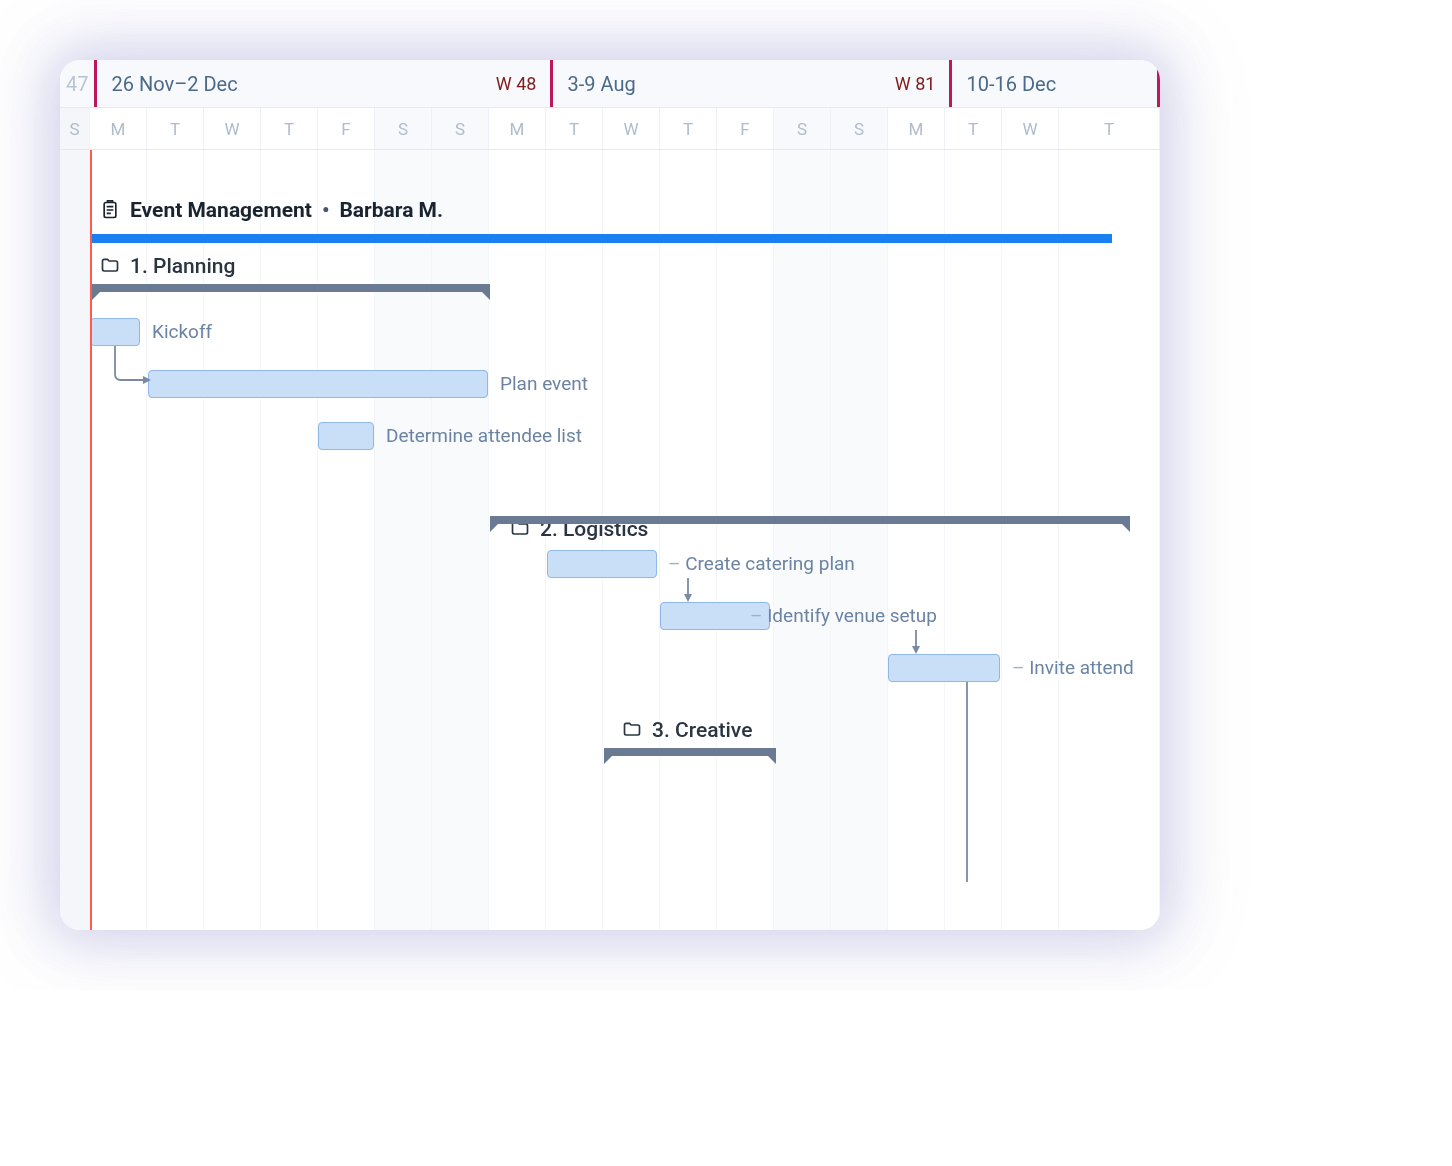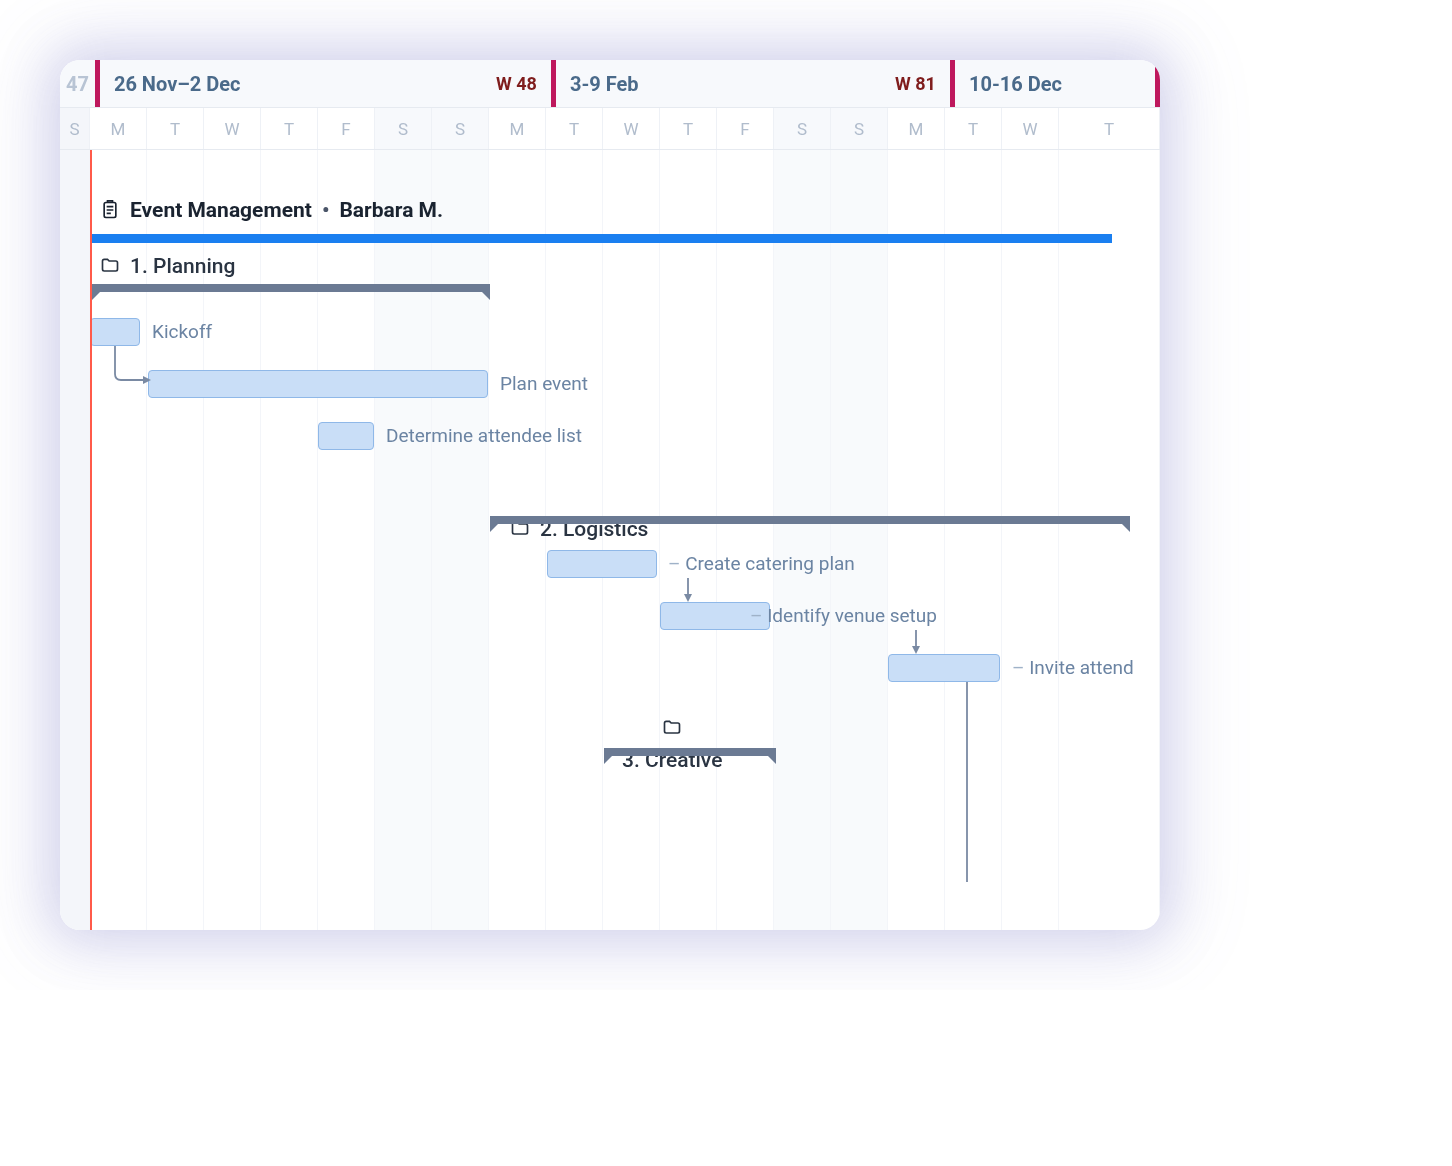--- a/index.html
+++ b/index.html
@@ -20,27 +20,27 @@
 
   
   .timeline-header {
     display: flex;
     height: 48px;
     border-bottom: 1px solid #e6eaf0;
     background: #f7f9fc;
   }
   .week-block {
     position: relative;
-    border-right: 5px solid #be185d;
+    border-right: 3px solid #be185d;
     display: flex;
     align-items: center;
     padding: 0 14px;
     color: #4a6a8a;
     font-size: 20px;
-    font-weight: 700;
+    font-weight: 400;
   }
   .week-block .wk {
     position: absolute;
     right: 14px;
     color: #7f1d1d;
     font-size: 18px;
   }
   .day-header {
     display: flex;
     height: 42px;
@@ -195,21 +195,21 @@
 
 <div class="frame">
 
   <div class="timeline-header">
     <div class="week-block" style="flex:0 0 30px; color:#b8c4d4; padding:0 6px;">47</div>
     <div class="week-block" style="flex:0 0 456px;">
       <span>26 Nov–2 Dec</span>
       <span class="wk">W 48</span>
     </div>
     <div class="week-block" style="flex:0 0 399px;">
-      <span>3-9 Feb</span>
+      <span>3-9 Aug</span>
       <span class="wk">W 81</span>
     </div>
     <div class="week-block" style="flex:1;">
       <span>10-16 Dec</span>
     </div>
   </div>
 
   <div class="day-header">
     <div class="day-col-h past" style="flex:0 0 30px;">S</div>
     <div class="day-col-h">M</div>
@@ -341,21 +341,21 @@
         <div class="task-label dash" style="left:952px;">Invite attend</div>
 
         <svg class="arrow" style="left:905px; top:40px; width:4px; height:200px;">
           <path d="M2 0 V200"></path>
         </svg>
       </div>
 
       <div class="row gap"></div>
 
       <div class="row" style="height:56px;">
-        <div class="folder-title" style="left:562px;flex-direction:column;">
+        <div class="folder-title" style="left:562px;">
           <svg class="icon" viewBox="0 0 24 24" fill="none" stroke="#2a3442" stroke-width="2">
               <path d="M3 6a2 2 0 012-2h4l2 2h8a2 2 0 012 2v8a2 2 0 01-2 2H5a2 2 0 01-2-2V6z"></path>
             </svg>
           <span>3. Creative</span>
         </div>
         <div class="folder-bar" style="left:544px; width:172px;"></div>
       </div>
 
     </div>
   </div>

